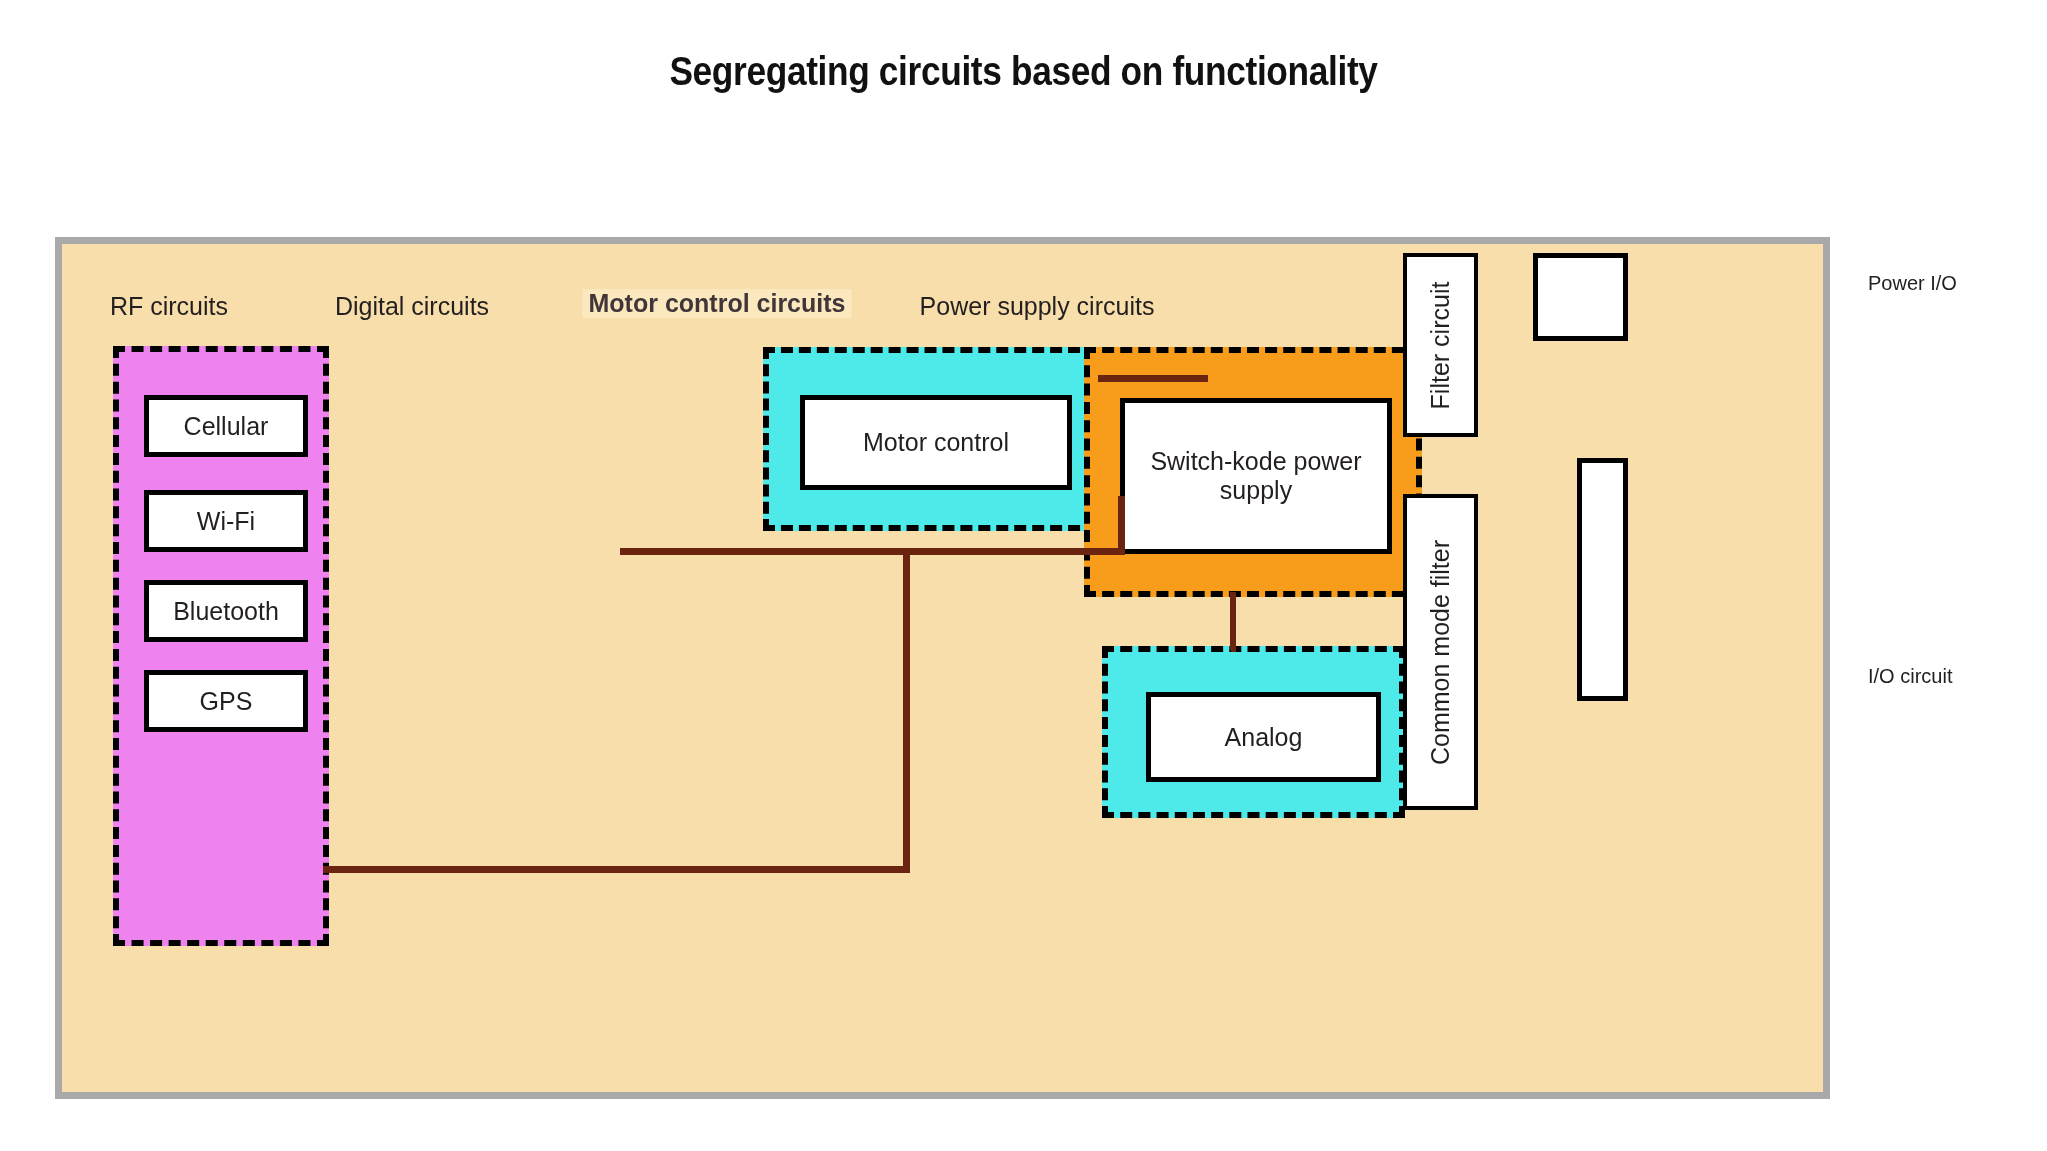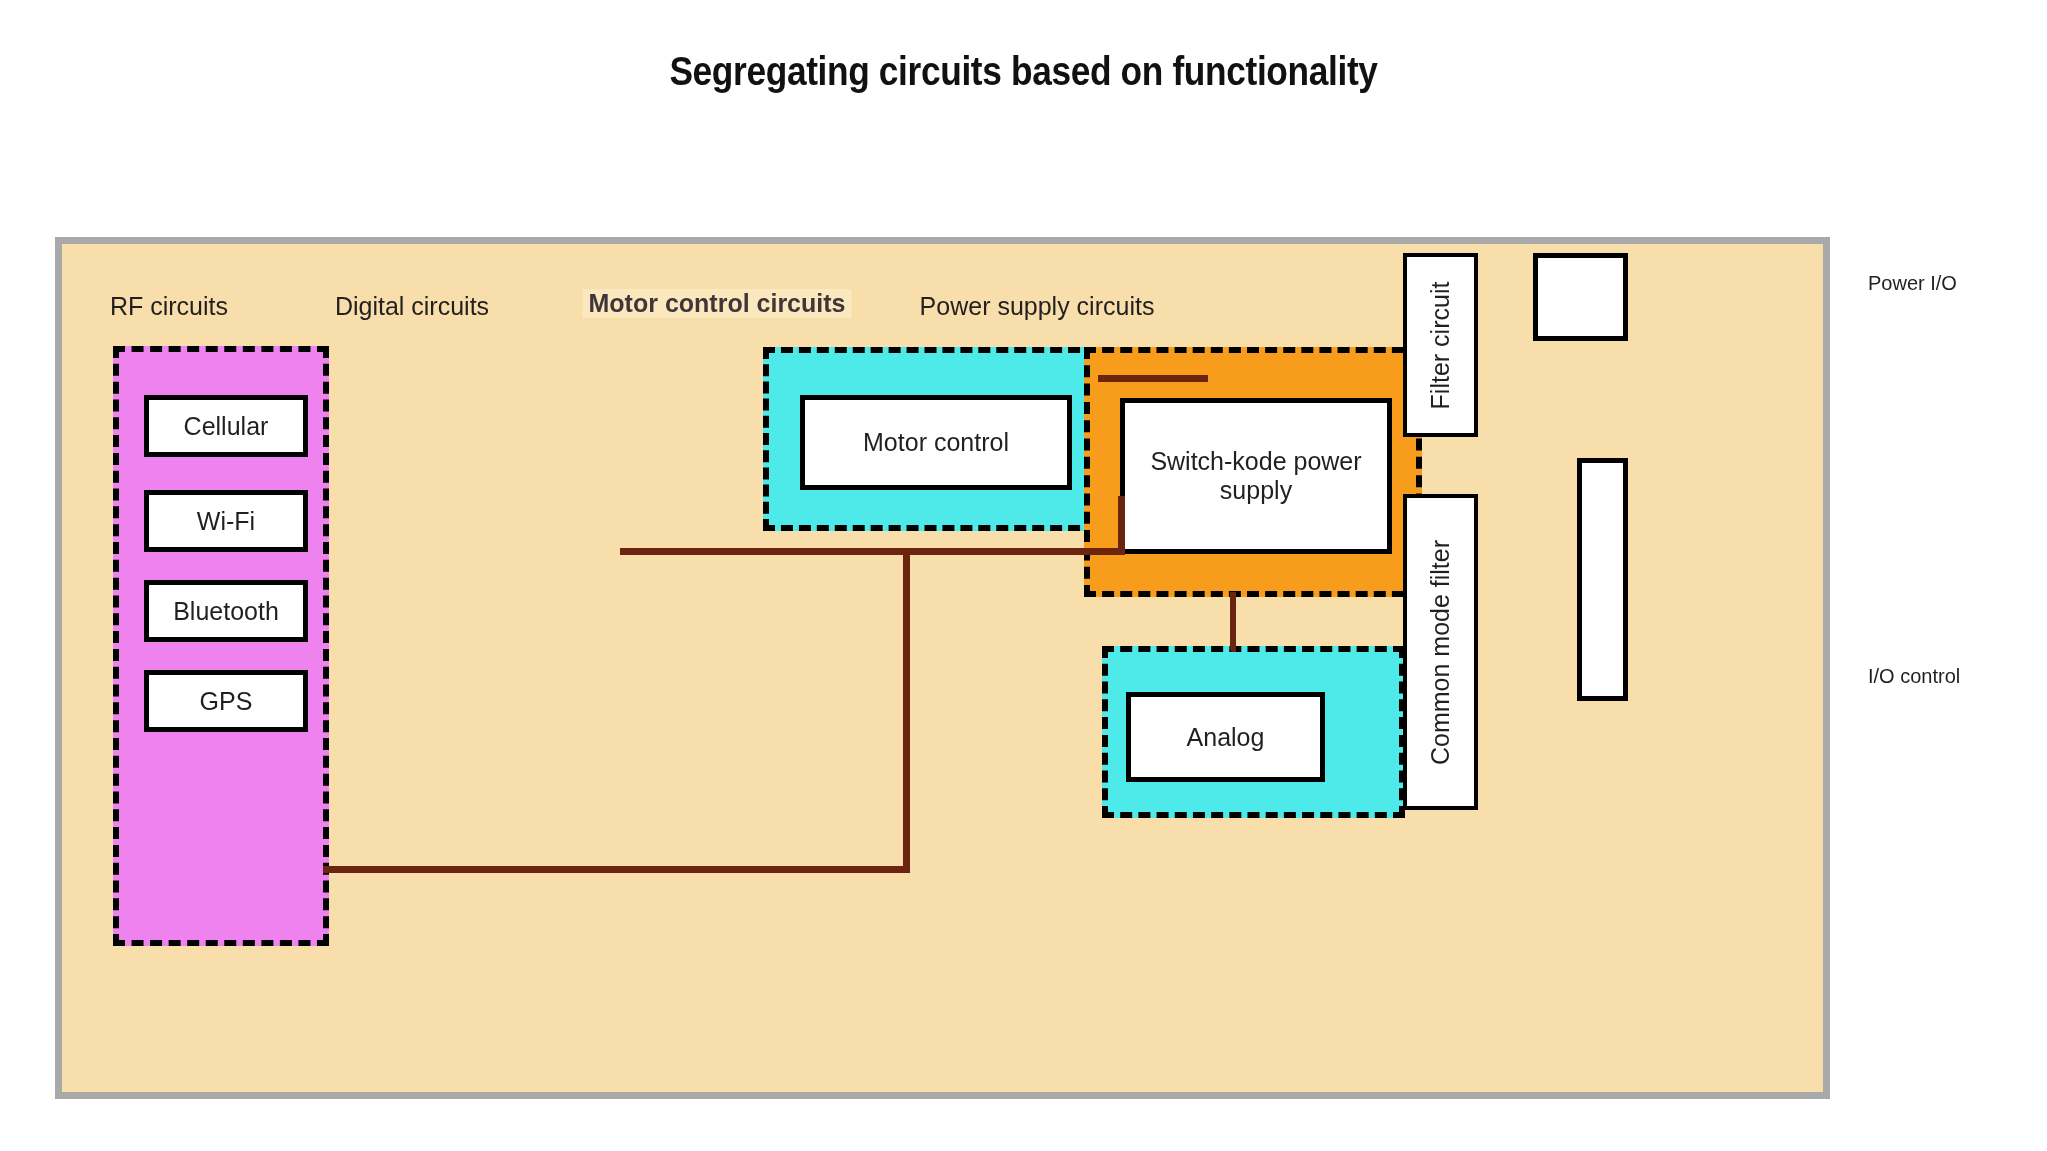--- a/index.html
+++ b/index.html
@@ -168,21 +168,21 @@
 
   <div class="group-box orange" style="left:1022px; top:103px; width:338px; height:250px;">
 
     <div class="block" style="left:30px; top:45px; width:272px; height:156px;">
       <span>Switch-kode power supply</span>
     </div>
   </div>
 
   <div class="group-box cyan" style="left:1040px; top:402px; width:303px; height:172px;">
 
-    <div class="block" style="left:18px; top:40px; width:199px; height:90px;">
+    <div class="block" style="left:38px; top:40px; width:235px; height:90px;">
       <span>Analog</span>
     </div>
   </div>
 
   <div class="block thin vertical" style="left:1341px; top:9px; width:75px; height:184px;">
     <span>Filter circuit</span>
   </div>
 
   <div class="block thin vertical" style="left:1341px; top:250px; width:75px; height:316px;">
     <span>Common mode filter</span>
@@ -202,13 +202,13 @@
   <div class="wire v" style="left:841px; top:304px; height:322px;"></div>
 
   <div class="edge-pad" style="left:1471px; top:9px; width:95px; height:88px;"></div>
 
   <div class="edge-pad" style="left:1515px; top:214px; width:51px; height:243px;"></div>
 
 </div>
 
 <div class="outside-label" style="left:1868px; top:272px;">Power I/O</div>
 
-<div class="outside-label" style="left:1868px; top:665px;">I/O control</div>
+<div class="outside-label" style="left:1868px; top:665px;">I/O circuit</div>
 
 </body></html>

